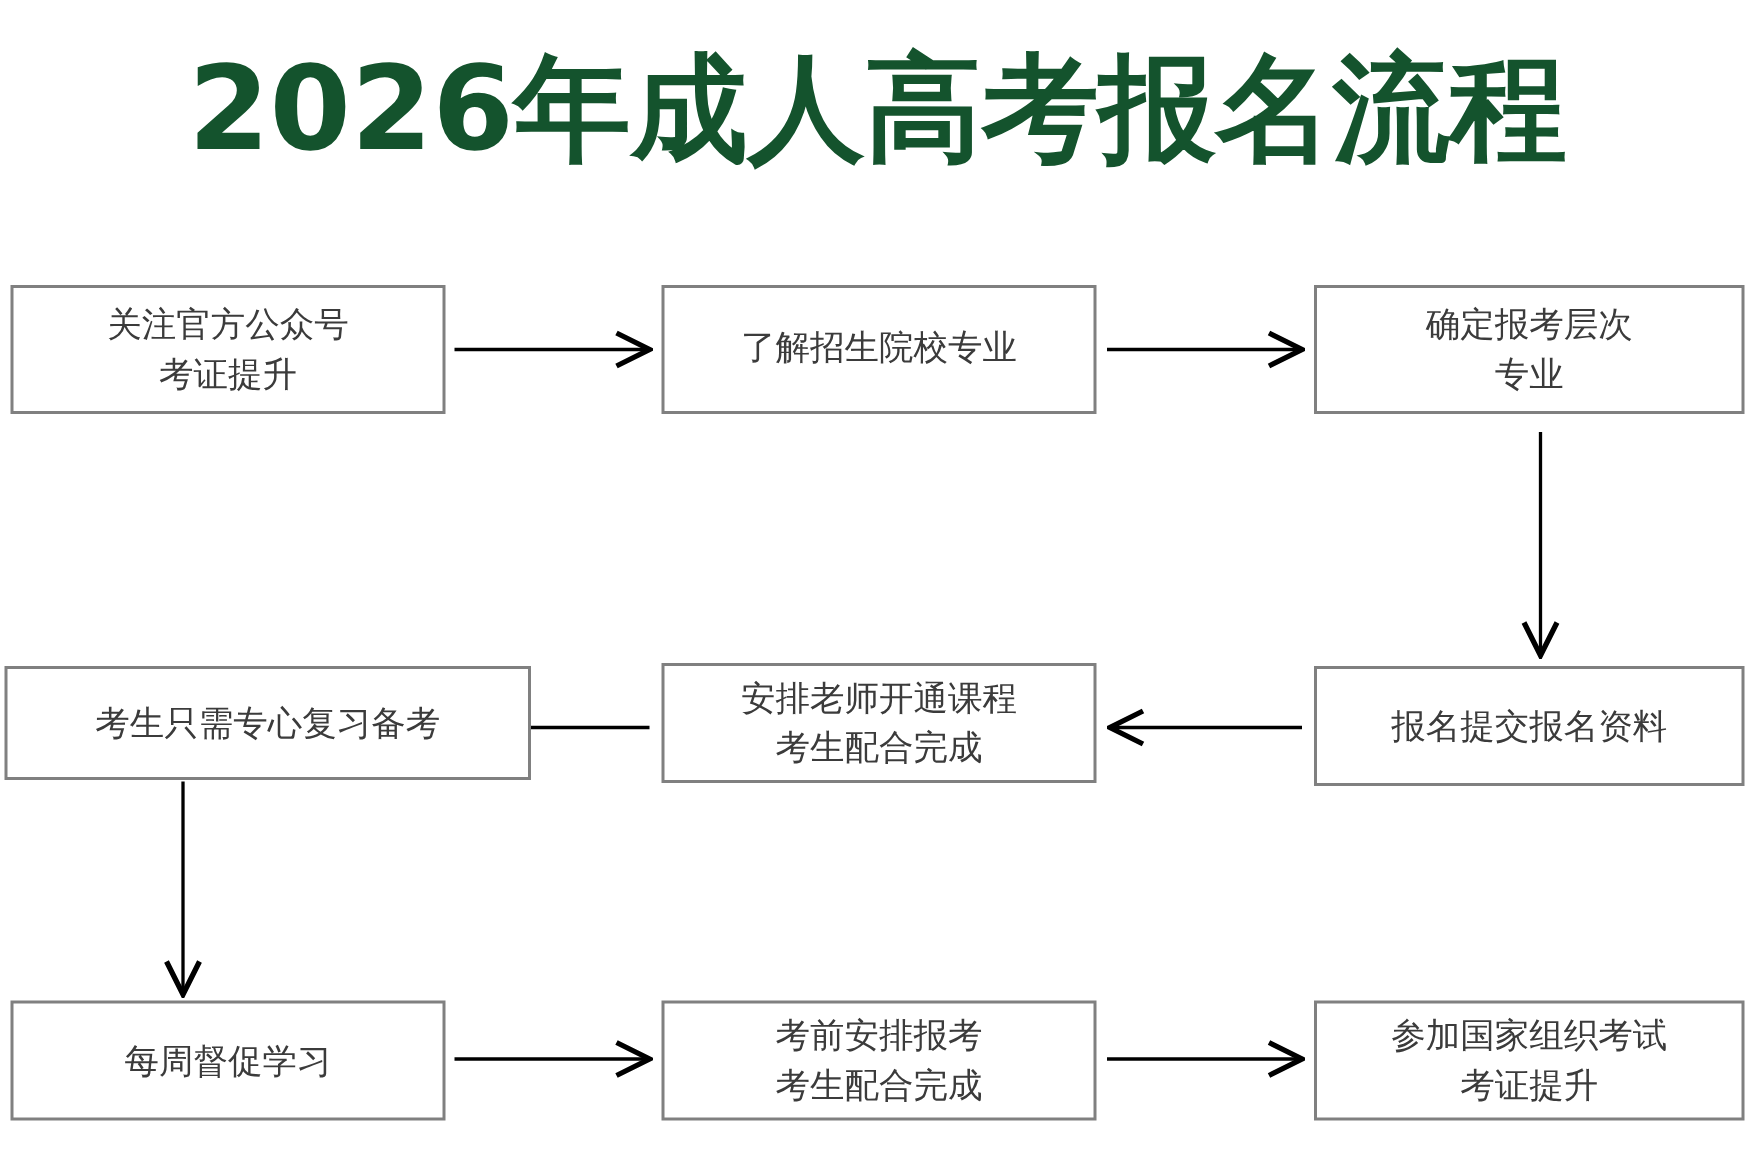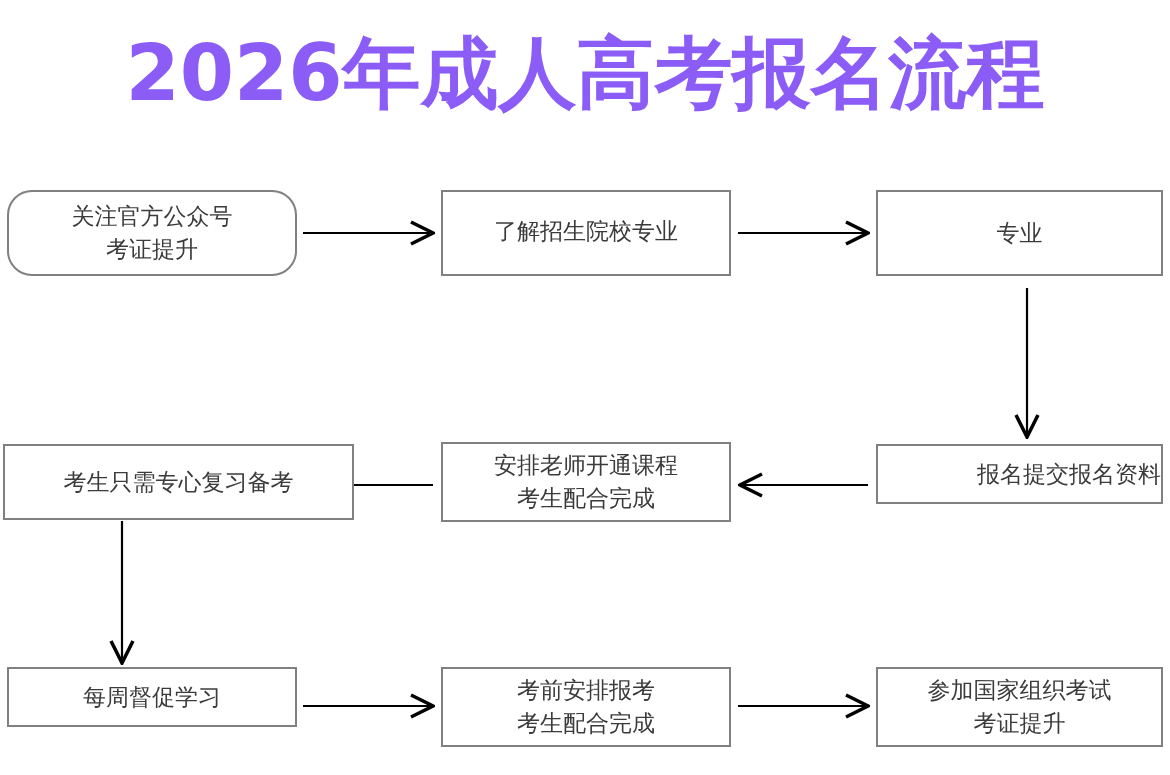--- a/index.html
+++ b/index.html
@@ -27,21 +27,21 @@
   .chart-title {
     position: absolute;
     left: 0;
     top: 34px;
     width: 1170px;
     text-align: center;
     font-family: "DejaVu Sans", "Liberation Sans", sans-serif;
     font-size: 78px;
     font-weight: 900;
     line-height: 1.0;
-    color: #8b5cf6;
+    color: #14532d;
     letter-spacing: 0px;
     white-space: nowrap;
   }
 
   
   .node {
     position: absolute;
     box-sizing: border-box;
     border: 2px solid #808080;
     background: #ffffff;
@@ -100,47 +100,48 @@
 
     <line x1="433" y1="485" x2="305" y2="485" stroke="#000000" stroke-width="2.2" marker-end="url(#arrow-l)"></line>
 
     <line x1="122" y1="521" x2="122" y2="663" stroke="#000000" stroke-width="2.2" marker-end="url(#arrow-d)"></line>
 
     <line x1="303" y1="706" x2="433" y2="706" stroke="#000000" stroke-width="2.2" marker-end="url(#arrow-r)"></line>
 
     <line x1="738" y1="706" x2="868" y2="706" stroke="#000000" stroke-width="2.2" marker-end="url(#arrow-r)"></line>
   </svg>
 
-  <div class="node" style="left:7px; top:190px; width:290px; height:86px;border-radius:25px;">
+  <div class="node" style="left:7px; top:190px; width:290px; height:86px;">
     <span class="line">关注官方公众号</span>
     <span class="line">考证提升</span>
   </div>
 
   <div class="node" style="left:441px; top:190px; width:290px; height:86px;font-family:Liberation Mono, monospace;">
     <span class="line">了解招生院校专业</span>
   </div>
 
   <div class="node" style="left:876px; top:190px; width:287px; height:86px;">
+    <span class="line">确定报考层次</span>
     <span class="line">专业</span>
   </div>
 
   <div class="node" style="left:3px; top:444px; width:351px; height:76px;">
     <span class="line">考生只需专心复习备考</span>
   </div>
 
   <div class="node" style="left:441px; top:442px; width:290px; height:80px;">
     <span class="line">安排老师开通课程</span>
     <span class="line">考生配合完成</span>
   </div>
 
-  <div class="node" style="left:876px; top:444px; width:287px; height:60px;align-items:flex-end;">
+  <div class="node" style="left:876px; top:444px; width:287px; height:80px;">
     <span class="line">报名提交报名资料</span>
   </div>
 
-  <div class="node" style="left:7px; top:667px; width:290px; height:60px;">
+  <div class="node" style="left:7px; top:667px; width:290px; height:80px;">
     <span class="line">每周督促学习</span>
   </div>
 
   <div class="node" style="left:441px; top:667px; width:290px; height:80px;">
     <span class="line">考前安排报考</span>
     <span class="line">考生配合完成</span>
   </div>
 
   <div class="node" style="left:876px; top:667px; width:287px; height:80px;">
     <span class="line">参加国家组织考试</span>

